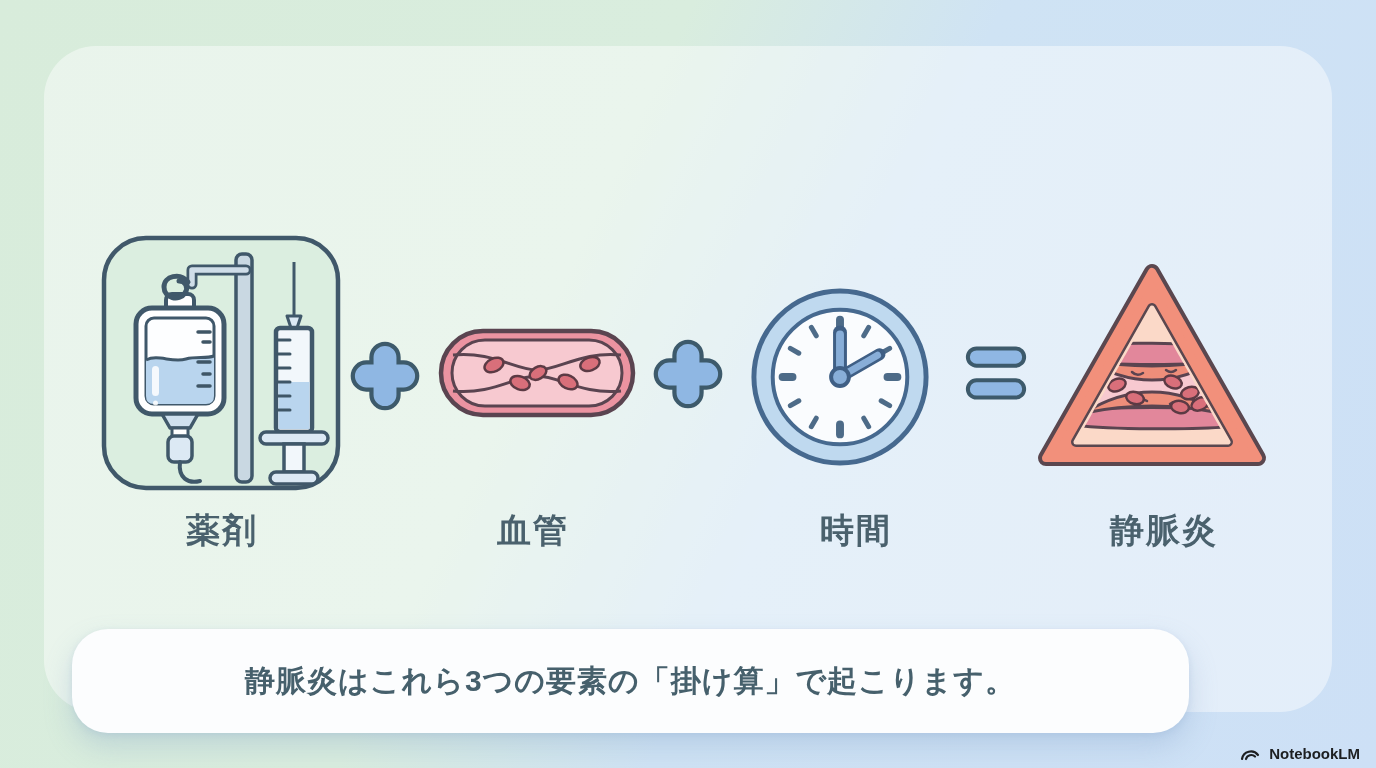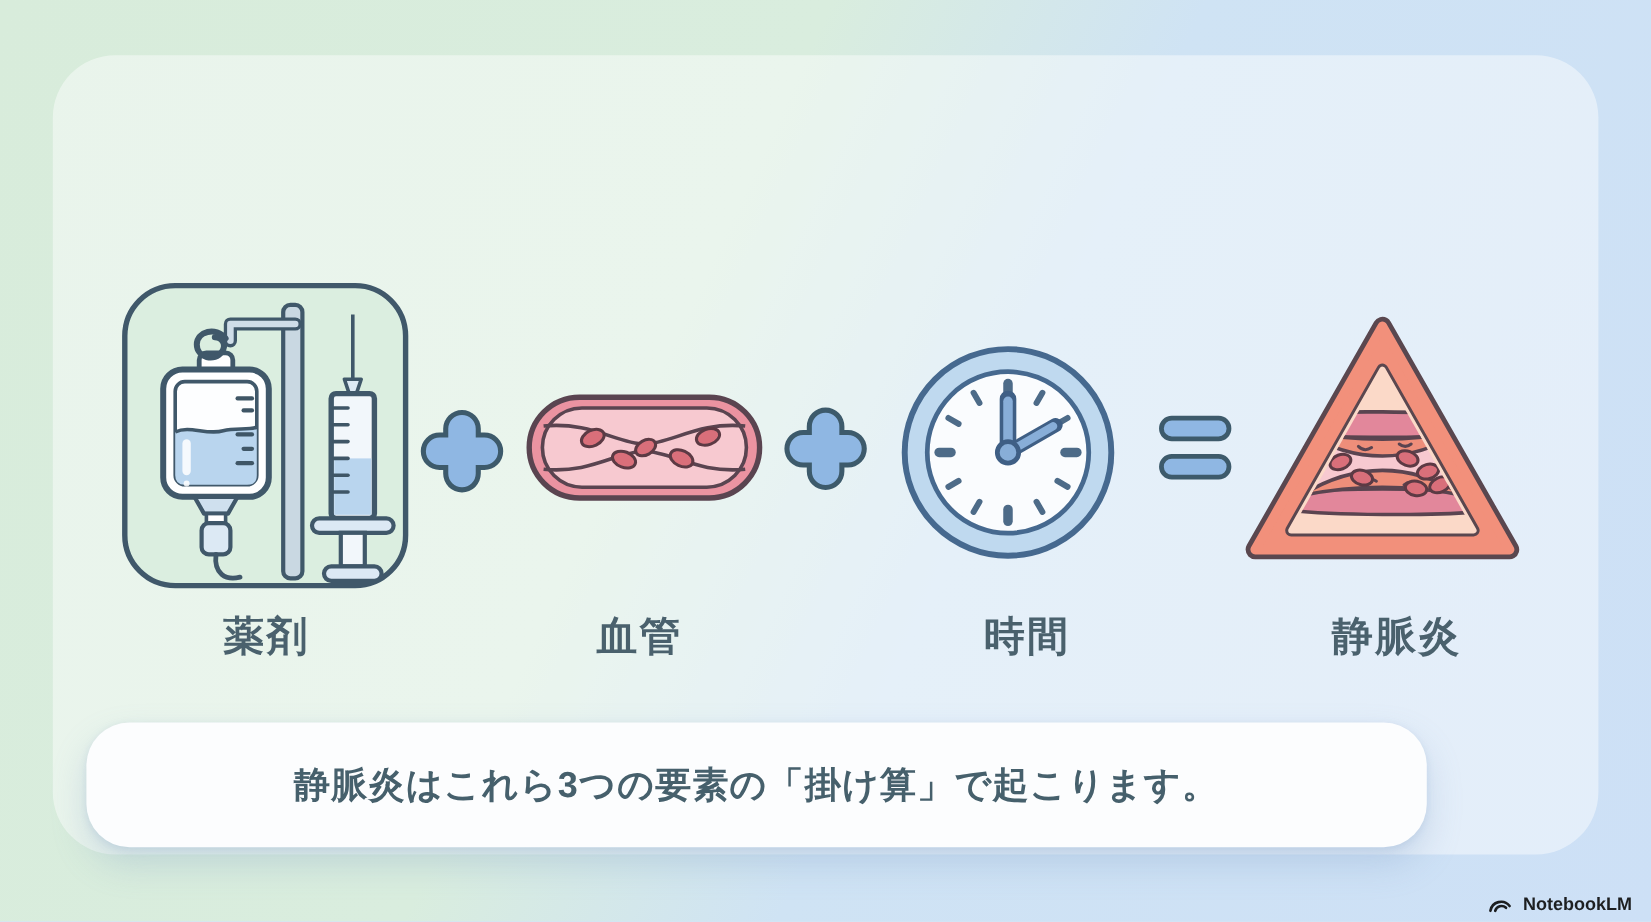--- a/index.html
+++ b/index.html
@@ -15,21 +15,21 @@
   .title{
     position:absolute;left:95px;top:72px;
     font-size:54px;font-weight:700;color:#4a616d;letter-spacing:3px;white-space:nowrap;
   }
   .icon{position:absolute;}
   .item-label{
     position:absolute;top:508px;transform:translateX(-50%);
     font-size:34px;font-weight:700;color:#4a616d;letter-spacing:2px;white-space:nowrap;
   }
   .banner{
-    position:absolute;left:72px;top:602px;width:1117px;height:104px;
+    position:absolute;left:72px;top:629px;width:1117px;height:104px;
     border-radius:36px;background:#fcfdfe;
     box-shadow:0 14px 28px rgba(130,160,200,0.30),0 2px 6px rgba(130,160,200,0.18);
     display:flex;align-items:center;justify-content:center;
   }
   .banner-text{
     font-size:30px;font-weight:700;color:#46606c;letter-spacing:1px;white-space:nowrap;
   }
   .watermark{
     position:absolute;right:16px;bottom:6px;display:flex;align-items:center;gap:9px;
     font-size:15px;font-weight:600;color:#1d1f21;

